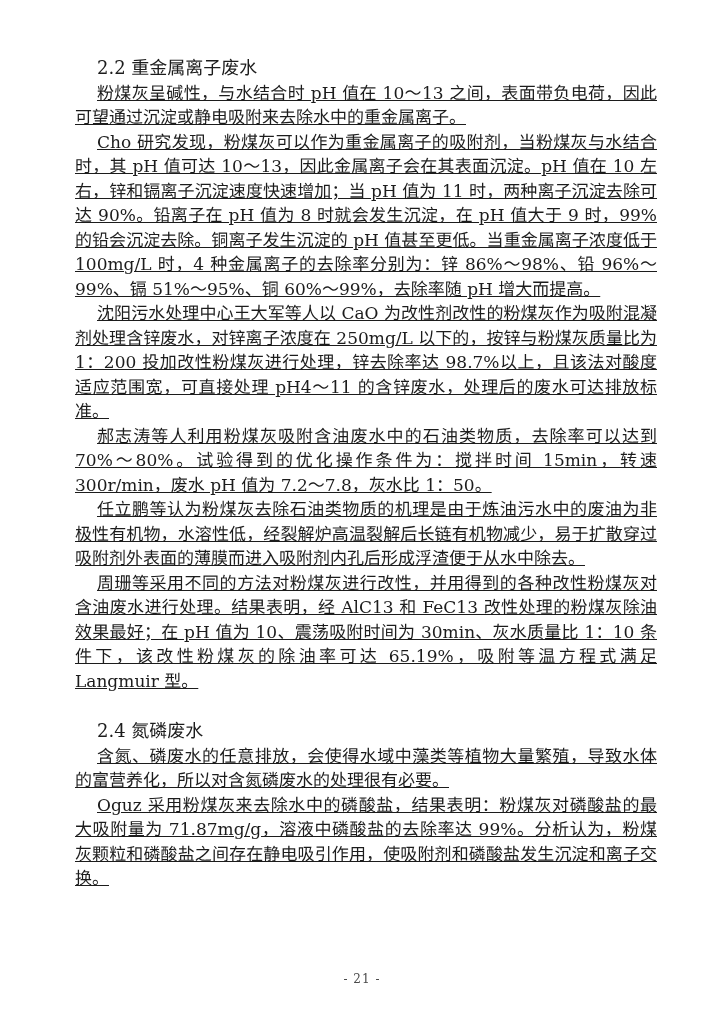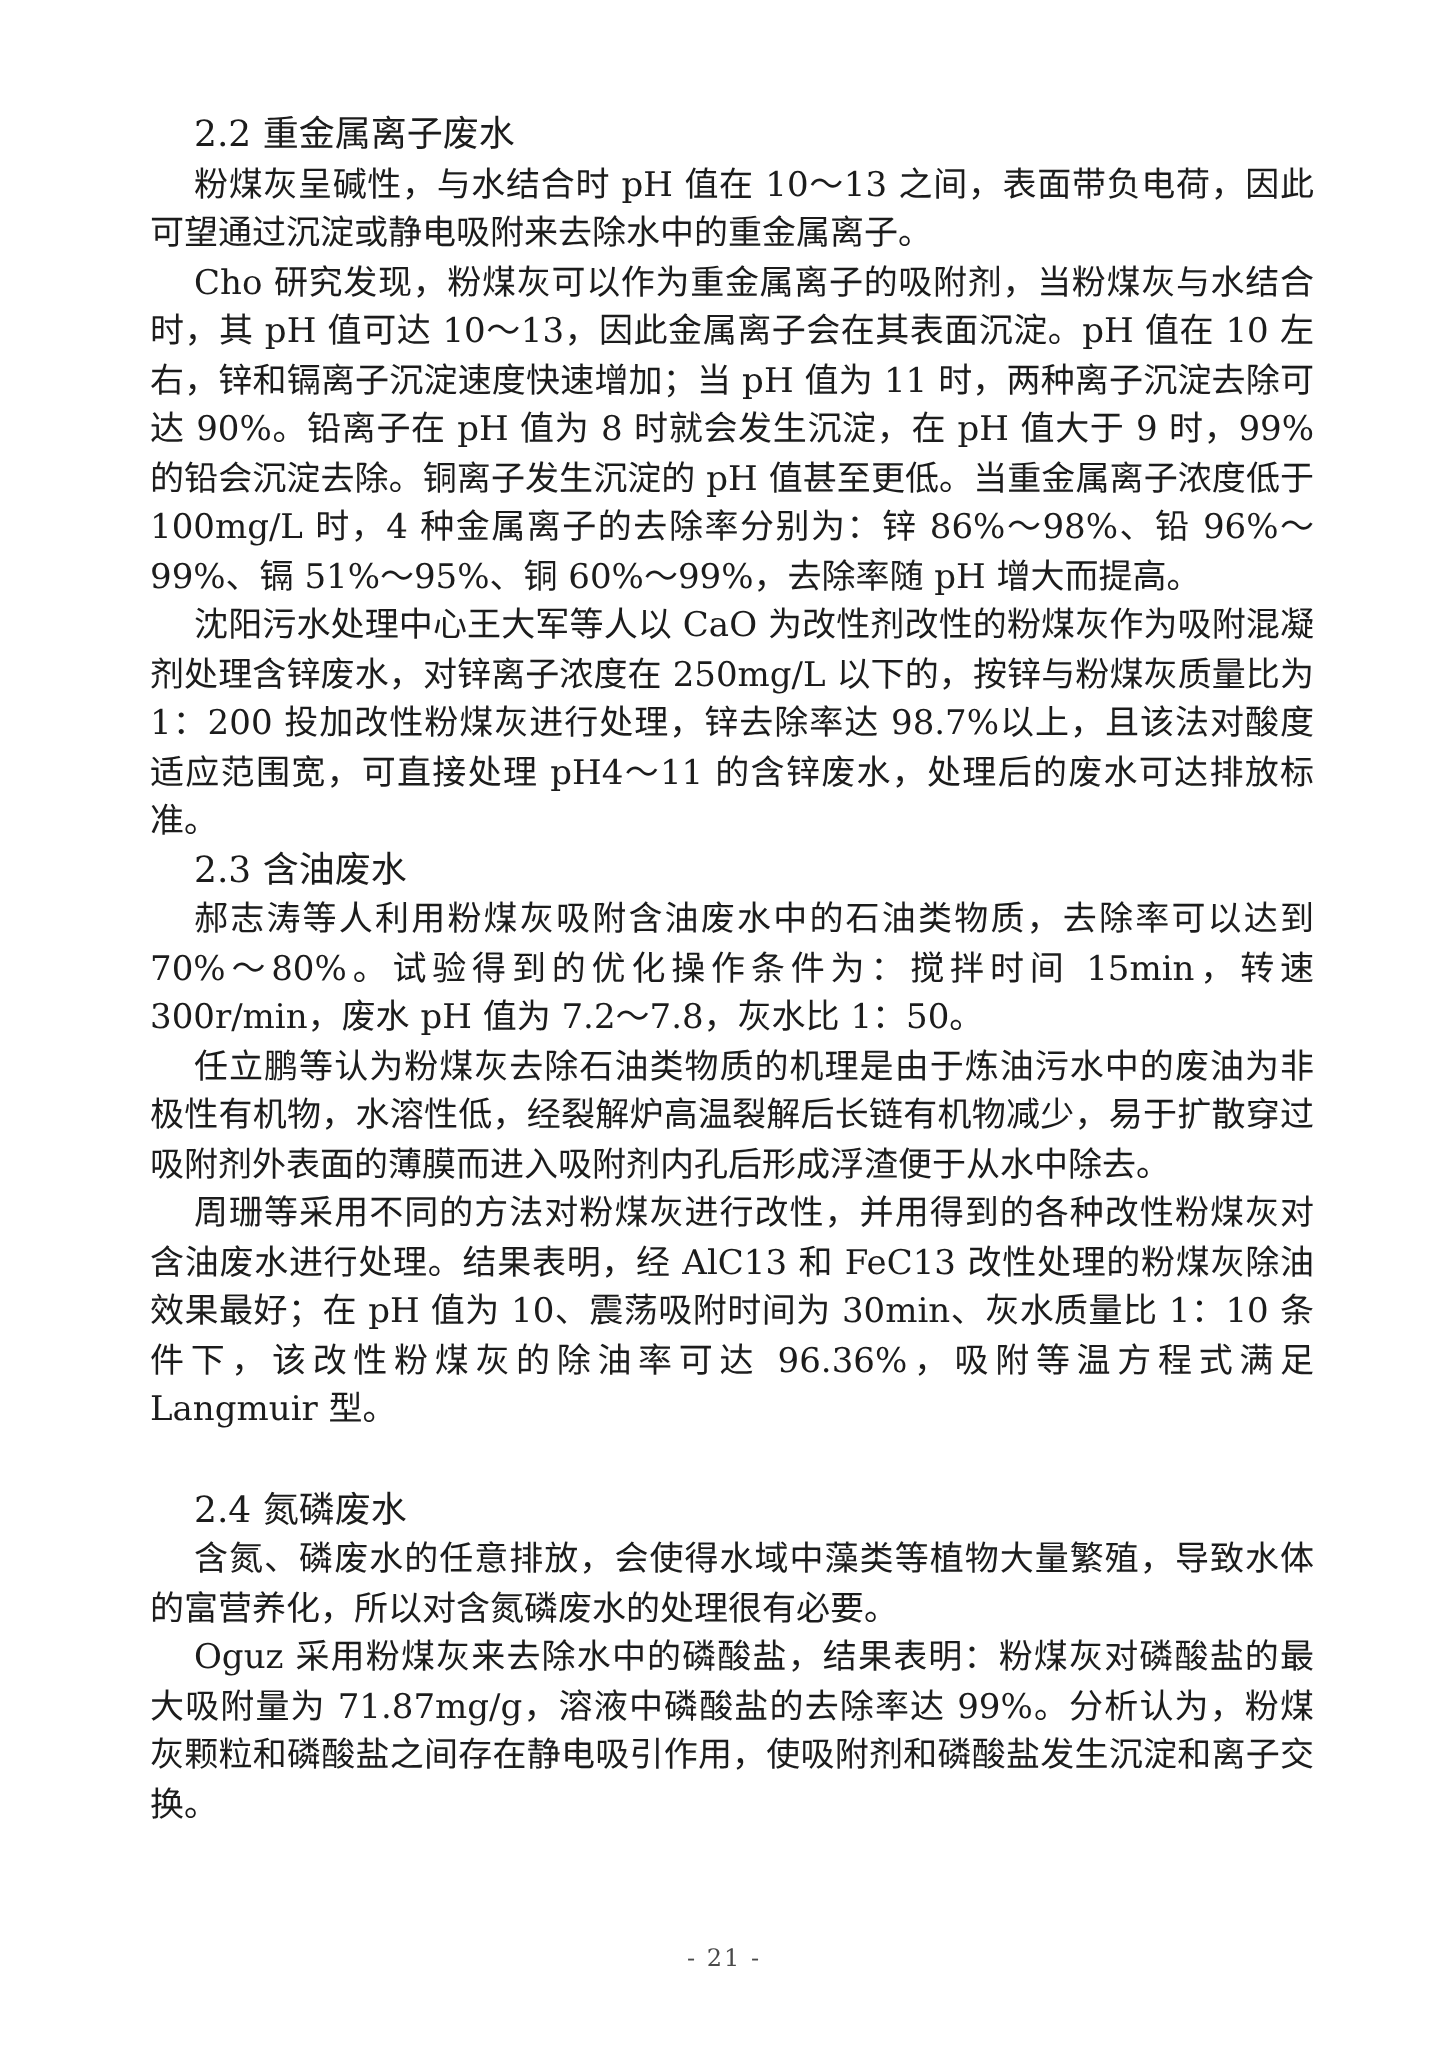--- a/index.html
+++ b/index.html
@@ -29,20 +29,21 @@
   .sec-heading {
     font-size: 18px;
     font-weight: normal;
     margin: 0;
     text-indent: 22px;
     text-align: left;
   }
   .content p {
     margin: 0;
     text-indent: 22px;
+    text-decoration: underline;
   }
   .gap-before {
     margin-top: 26px;
     display: block;
   }
   section { display: block; }
   .footer {
     position: absolute;
     left: 0;
     top: 972px;
@@ -61,24 +62,23 @@
   <div class="content">
 
     <section>
       <h2 class="sec-heading">2.2 重金属离子废水</h2>
       <p>粉煤灰呈碱性，与水结合时 pH 值在 10～13 之间，表面带负电荷，因此可望通过沉淀或静电吸附来去除水中的重金属离子。</p>
       <p>Cho 研究发现，粉煤灰可以作为重金属离子的吸附剂，当粉煤灰与水结合时，其 pH 值可达 10～13，因此金属离子会在其表面沉淀。pH 值在 10 左右，锌和镉离子沉淀速度快速增加；当 pH 值为 11 时，两种离子沉淀去除可达 90%。铅离子在 pH 值为 8 时就会发生沉淀，在 pH 值大于 9 时，99%的铅会沉淀去除。铜离子发生沉淀的 pH 值甚至更低。当重金属离子浓度低于 100mg/L 时，4 种金属离子的去除率分别为：锌 86%～98%、铅 96%～99%、镉 51%～95%、铜 60%～99%，去除率随 pH 增大而提高。</p>
       <p>沈阳污水处理中心王大军等人以 CaO 为改性剂改性的粉煤灰作为吸附混凝剂处理含锌废水，对锌离子浓度在 250mg/L 以下的，按锌与粉煤灰质量比为 1：200 投加改性粉煤灰进行处理，锌去除率达 98.7%以上，且该法对酸度适应范围宽，可直接处理 pH4～11 的含锌废水，处理后的废水可达排放标准。</p>
     </section>
 
     <section>
-      <h2 class="sec-heading">2.3 含油废水</h2>
       <p>郝志涛等人利用粉煤灰吸附含油废水中的石油类物质，去除率可以达到 70%～80%。试验得到的优化操作条件为：搅拌时间 15min，转速 300r/min，废水 pH 值为 7.2～7.8，灰水比 1：50。</p>
       <p>任立鹏等认为粉煤灰去除石油类物质的机理是由于炼油污水中的废油为非极性有机物，水溶性低，经裂解炉高温裂解后长链有机物减少，易于扩散穿过吸附剂外表面的薄膜而进入吸附剂内孔后形成浮渣便于从水中除去。</p>
-      <p>周珊等采用不同的方法对粉煤灰进行改性，并用得到的各种改性粉煤灰对含油废水进行处理。结果表明，经 AlC13 和 FeC13 改性处理的粉煤灰除油效果最好；在 pH 值为 10、震荡吸附时间为 30min、灰水质量比 1：10 条件下，该改性粉煤灰的除油率可达 96.36%，吸附等温方程式满足 Langmuir 型。</p>
+      <p>周珊等采用不同的方法对粉煤灰进行改性，并用得到的各种改性粉煤灰对含油废水进行处理。结果表明，经 AlC13 和 FeC13 改性处理的粉煤灰除油效果最好；在 pH 值为 10、震荡吸附时间为 30min、灰水质量比 1：10 条件下，该改性粉煤灰的除油率可达 65.19%，吸附等温方程式满足 Langmuir 型。</p>
     </section>
 
     <section class="gap-before">
       <h2 class="sec-heading">2.4 氮磷废水</h2>
       <p>含氮、磷废水的任意排放，会使得水域中藻类等植物大量繁殖，导致水体的富营养化，所以对含氮磷废水的处理很有必要。</p>
       <p>Oguz 采用粉煤灰来去除水中的磷酸盐，结果表明：粉煤灰对磷酸盐的最大吸附量为 71.87mg/g，溶液中磷酸盐的去除率达 99%。分析认为，粉煤灰颗粒和磷酸盐之间存在静电吸引作用，使吸附剂和磷酸盐发生沉淀和离子交换。</p>
     </section>
 
   </div>
 

